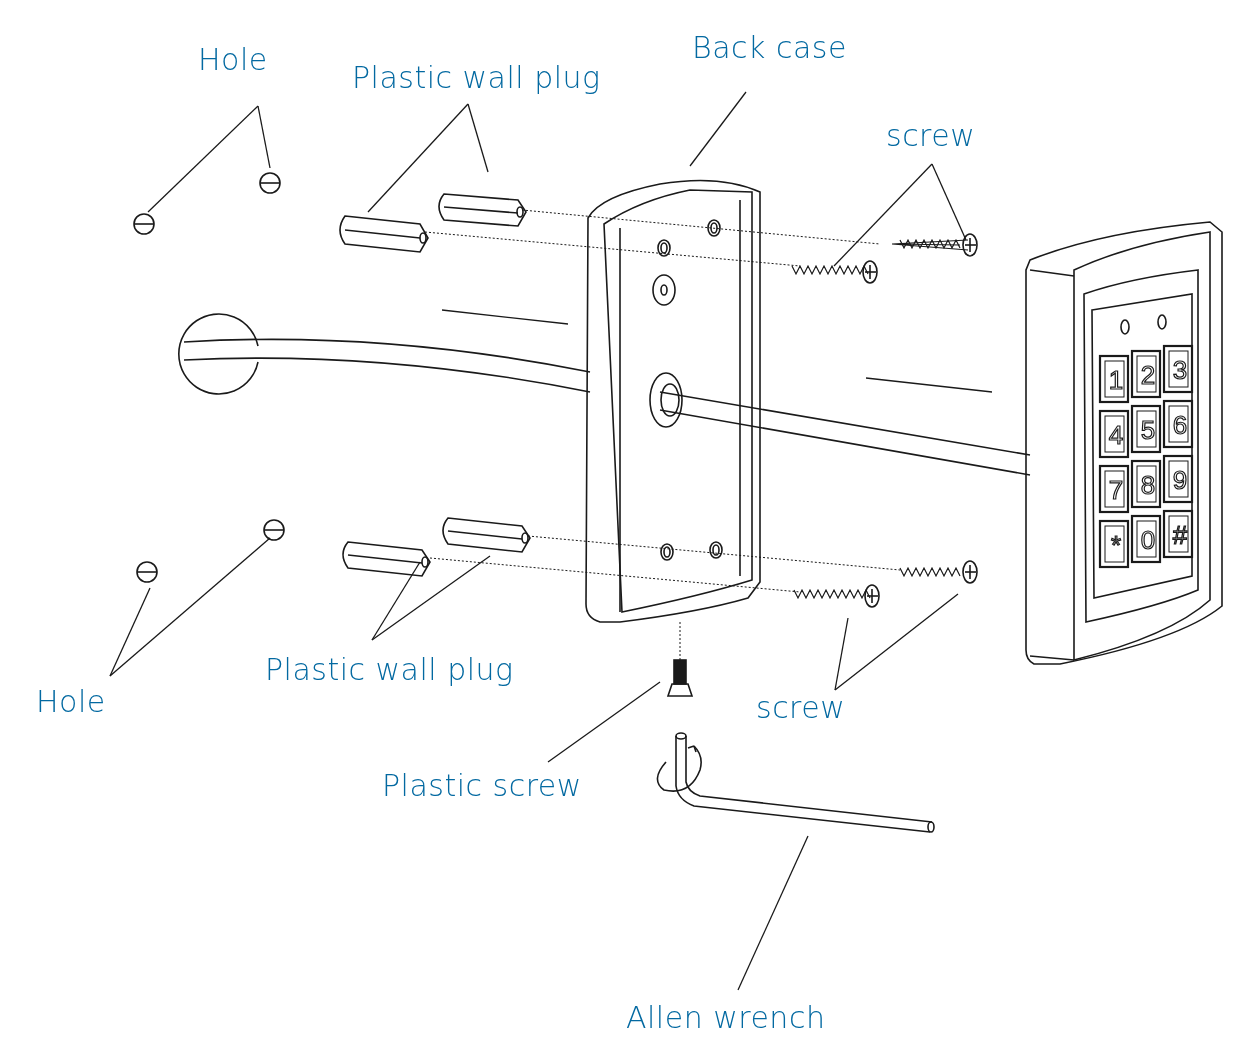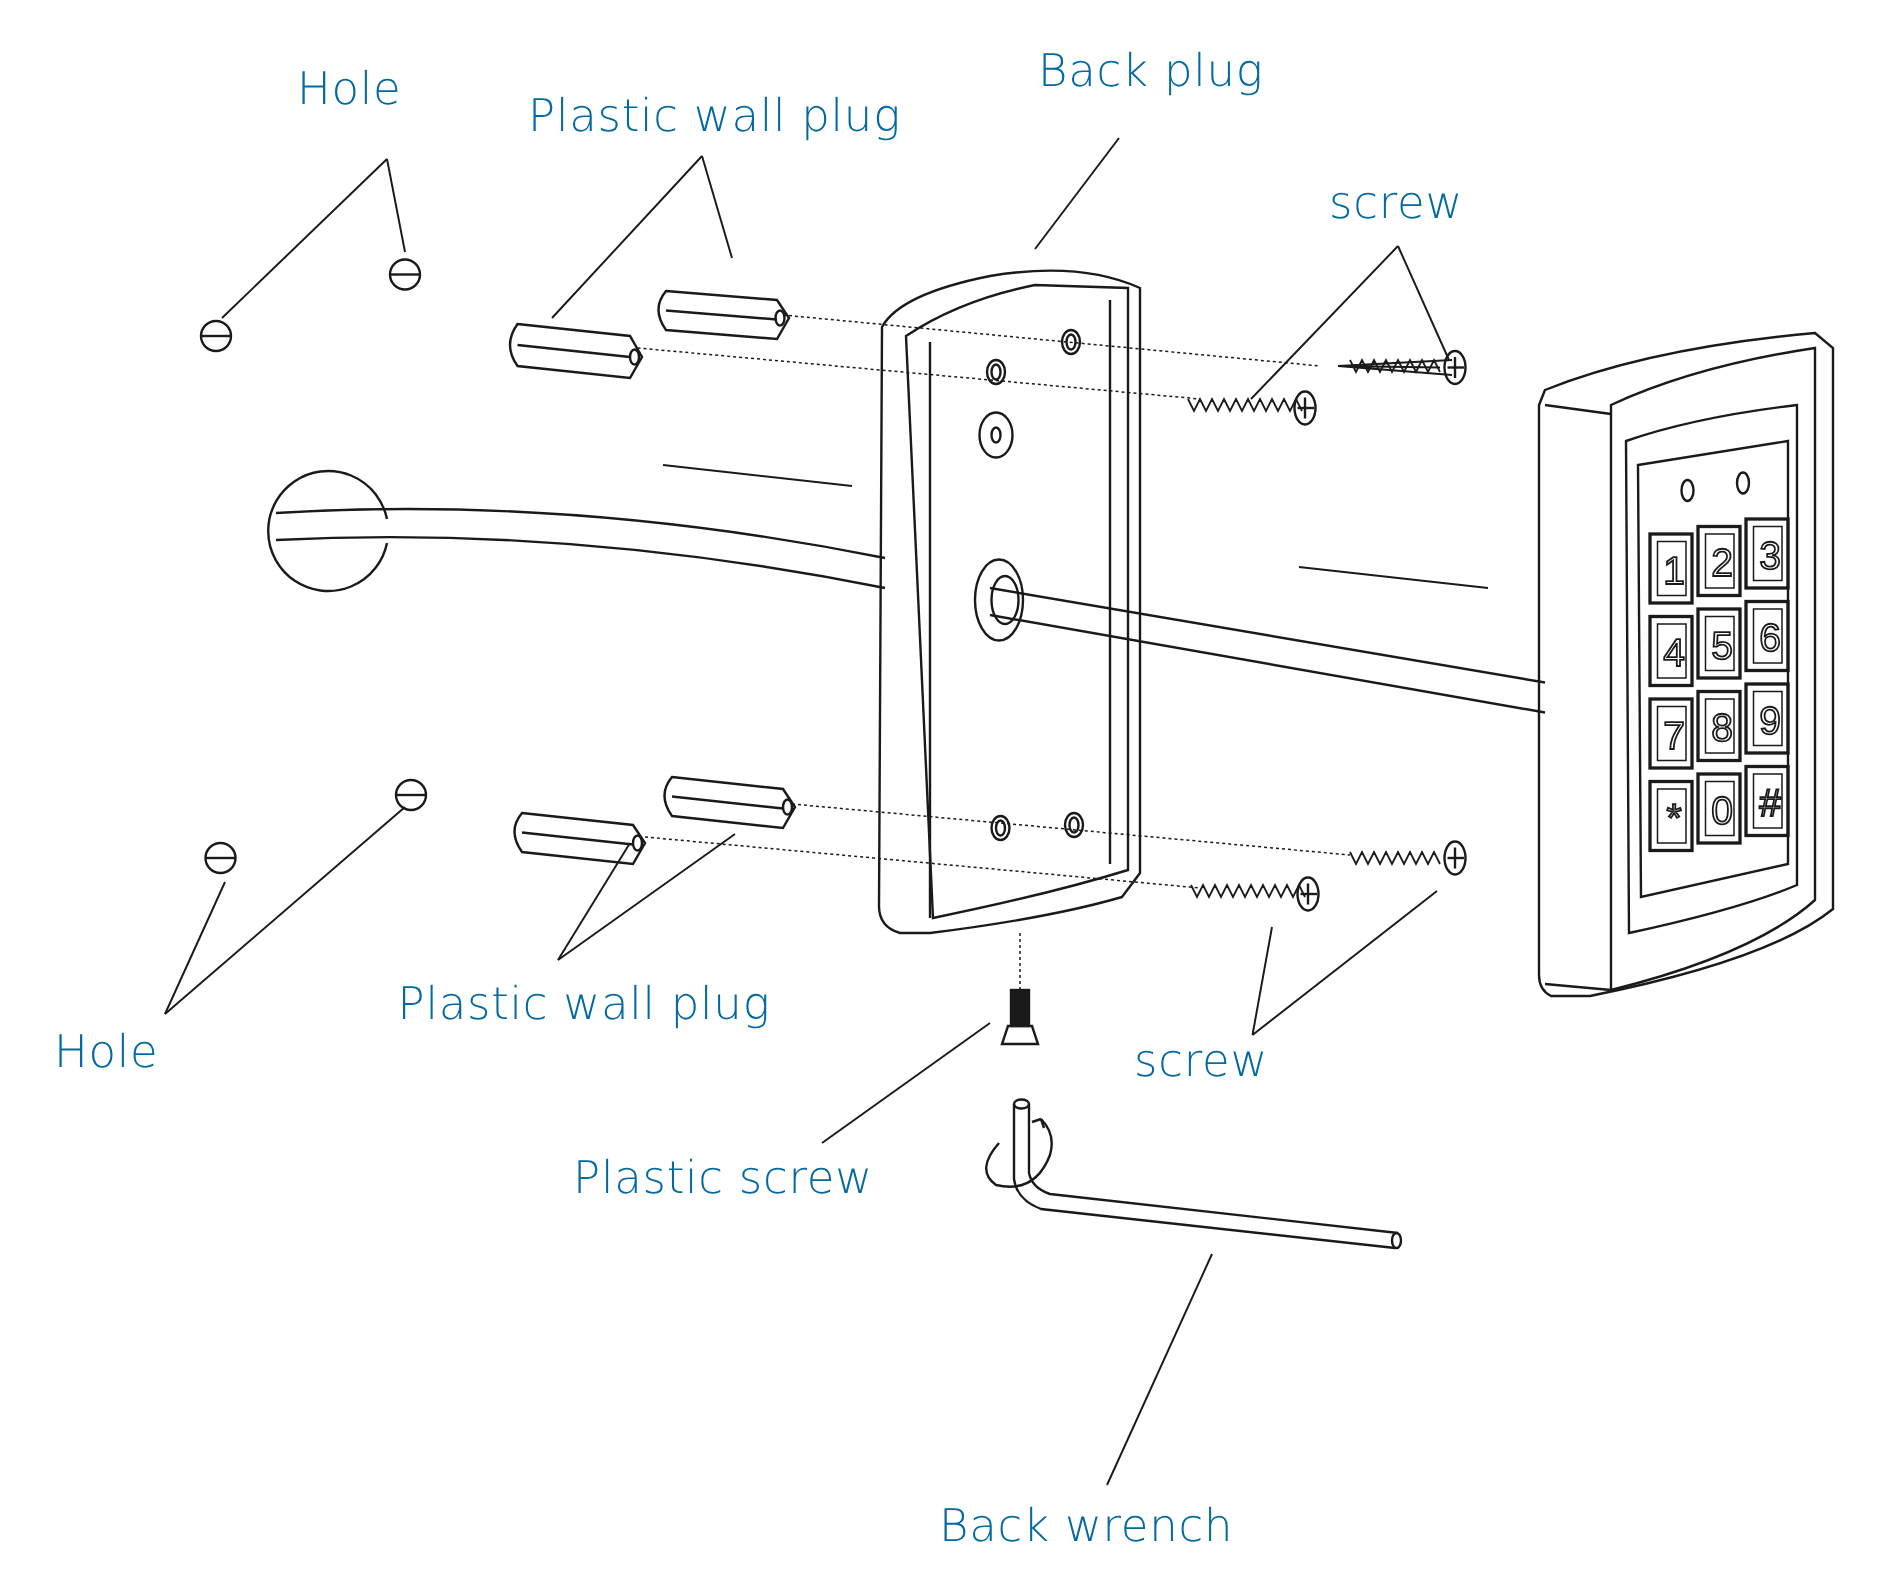--- a/index.html
+++ b/index.html
@@ -235,20 +235,20 @@
             <rect x="1169" y="516" width="19" height="36" stroke-width="1"></rect>
             <text x="1180" y="544" text-anchor="middle" font-size="26" fill="#ffffff" stroke="#1a1a1a" stroke-width="1.2">#</text>
           </g>
         </g>
   </g>
 </svg>
 
 
 <div class="lbl" style="left:198px;top:42px;">Hole</div>
 <div class="lbl" style="left:352px;top:60px;">Plastic wall plug</div>
-<div class="lbl" style="left:692px;top:30px;">Back plug</div>
+<div class="lbl" style="left:692px;top:30px;">Back case</div>
 <div class="lbl" style="left:886px;top:118px;">screw</div>
 <div class="lbl" style="left:265px;top:652px;">Plastic wall plug</div>
 <div class="lbl" style="left:36px;top:684px;">Hole</div>
 <div class="lbl" style="left:756px;top:690px;">screw</div>
 <div class="lbl" style="left:382px;top:768px;">Plastic  screw</div>
-<div class="lbl" style="left:626px;top:1000px;">Back  wrench</div>
+<div class="lbl" style="left:626px;top:1000px;">Allen  wrench</div>
 </div>
 
 </body></html>

